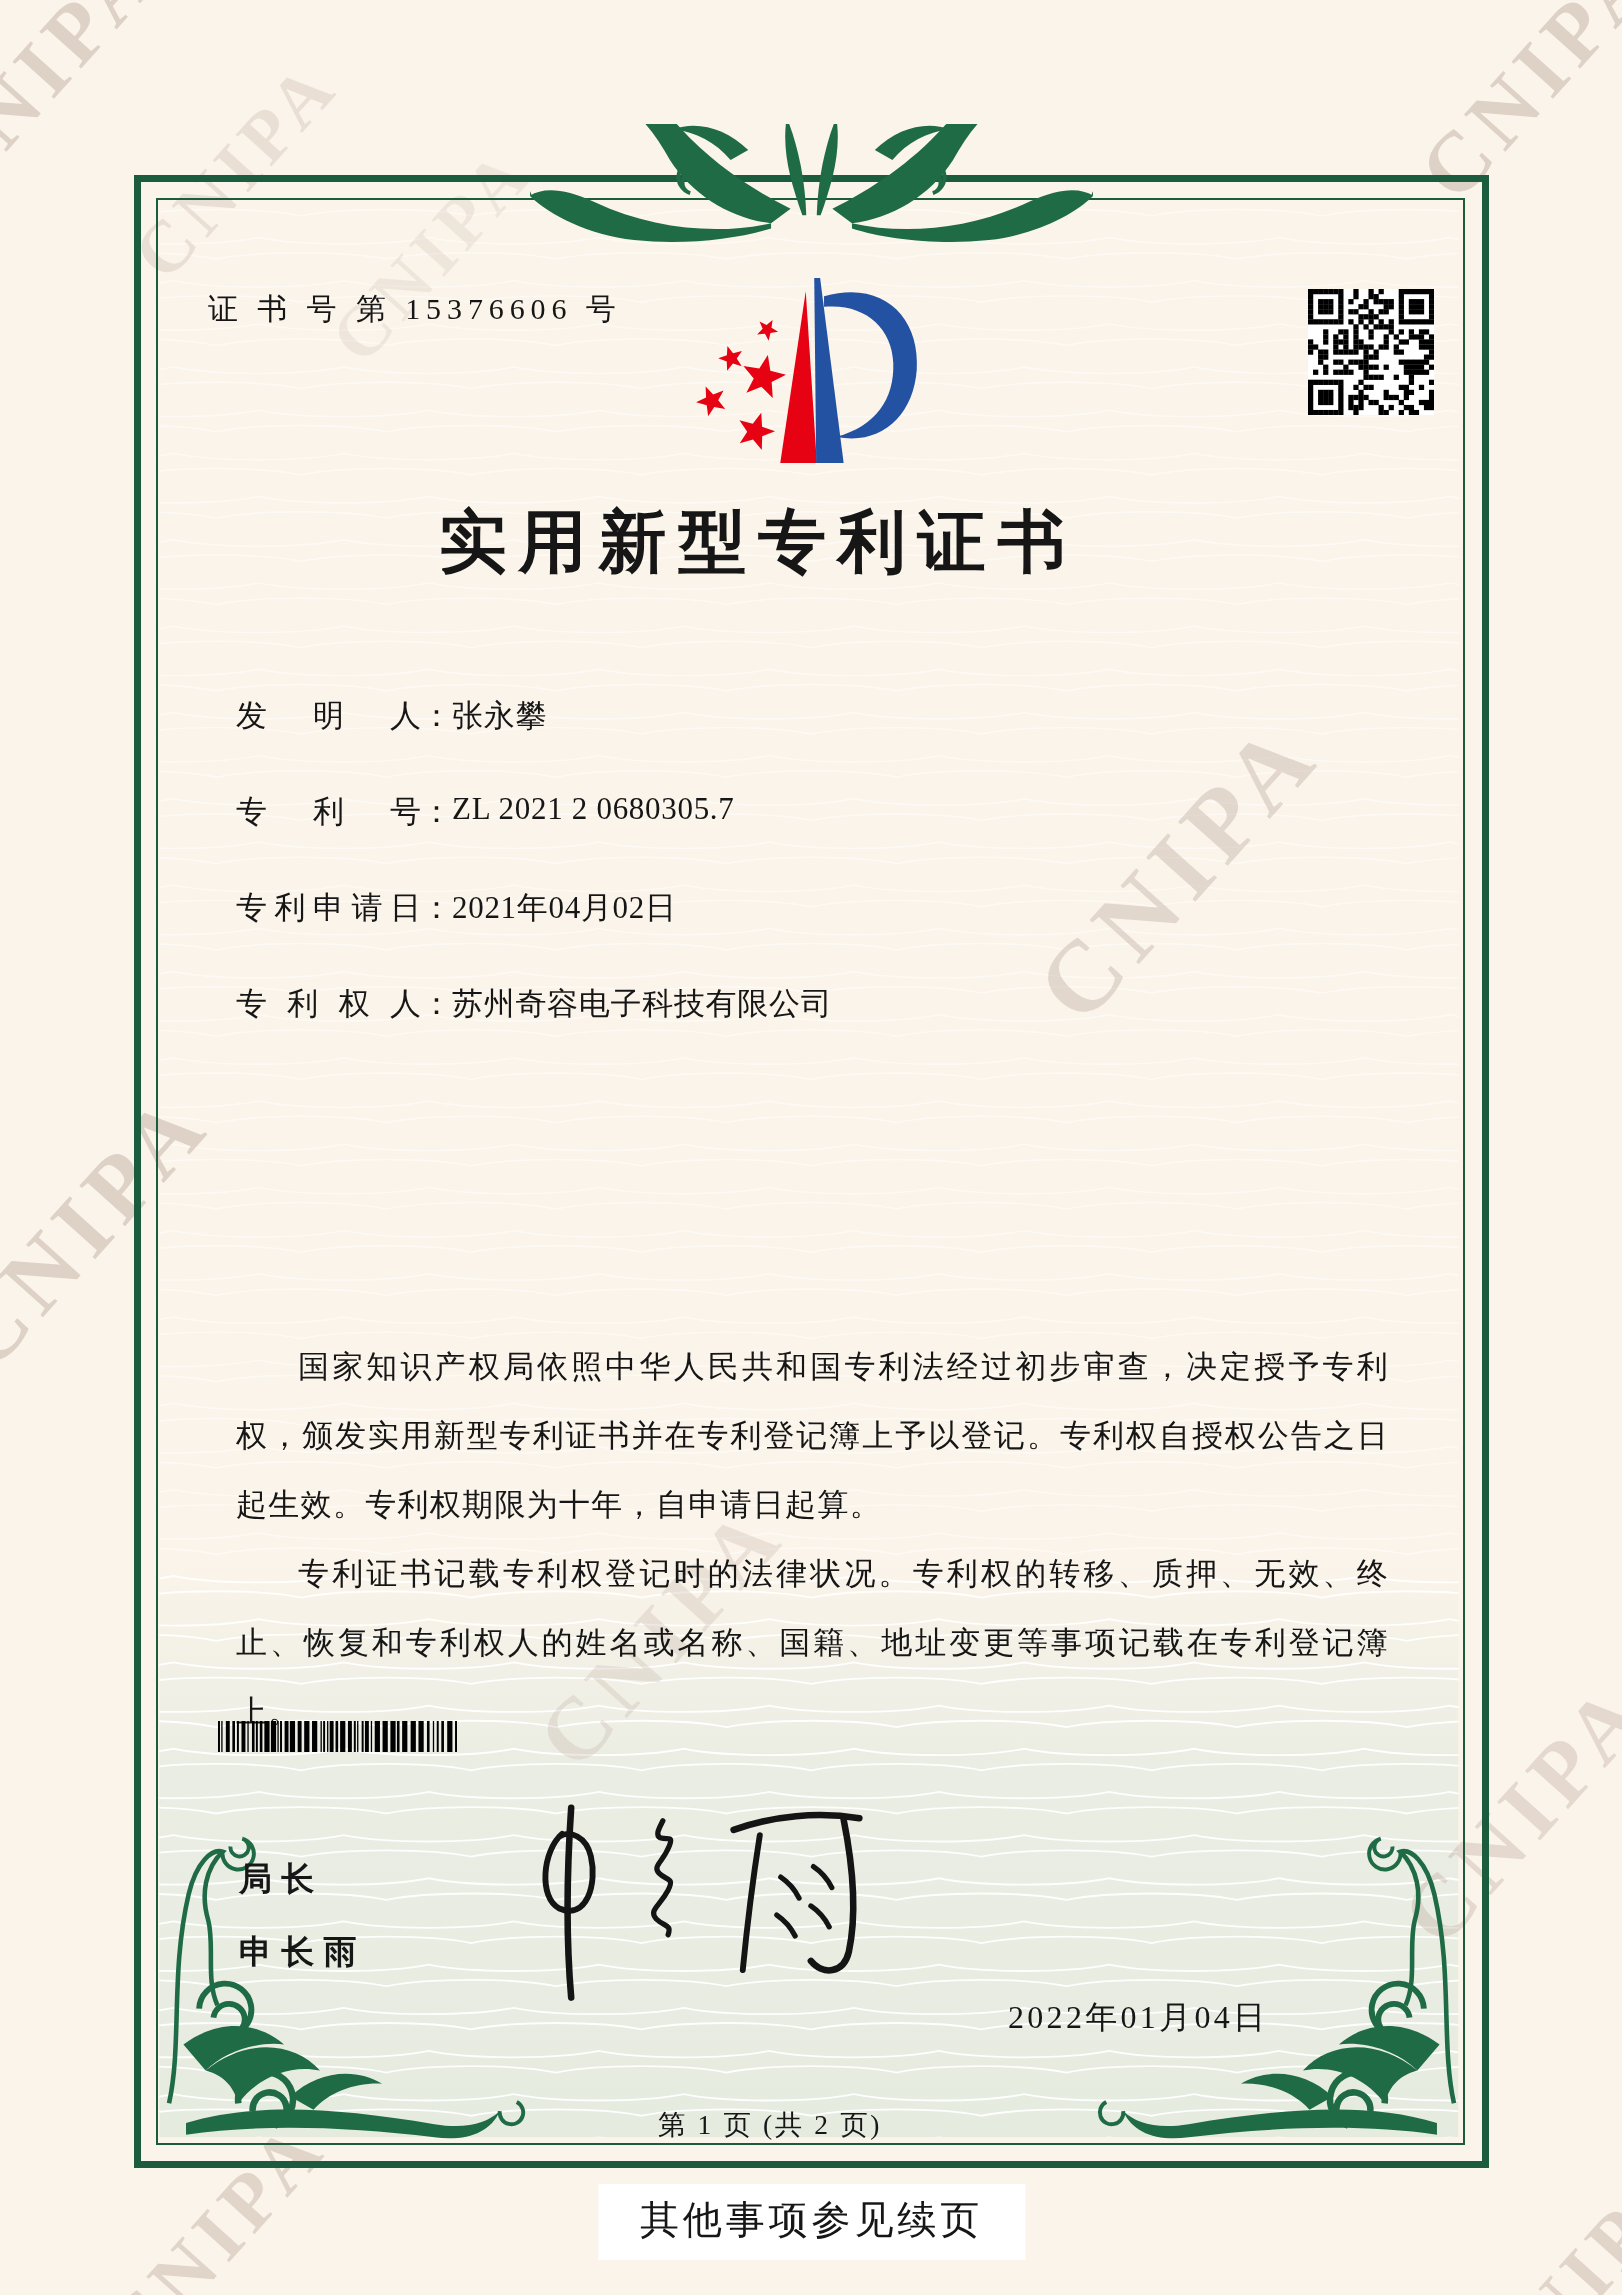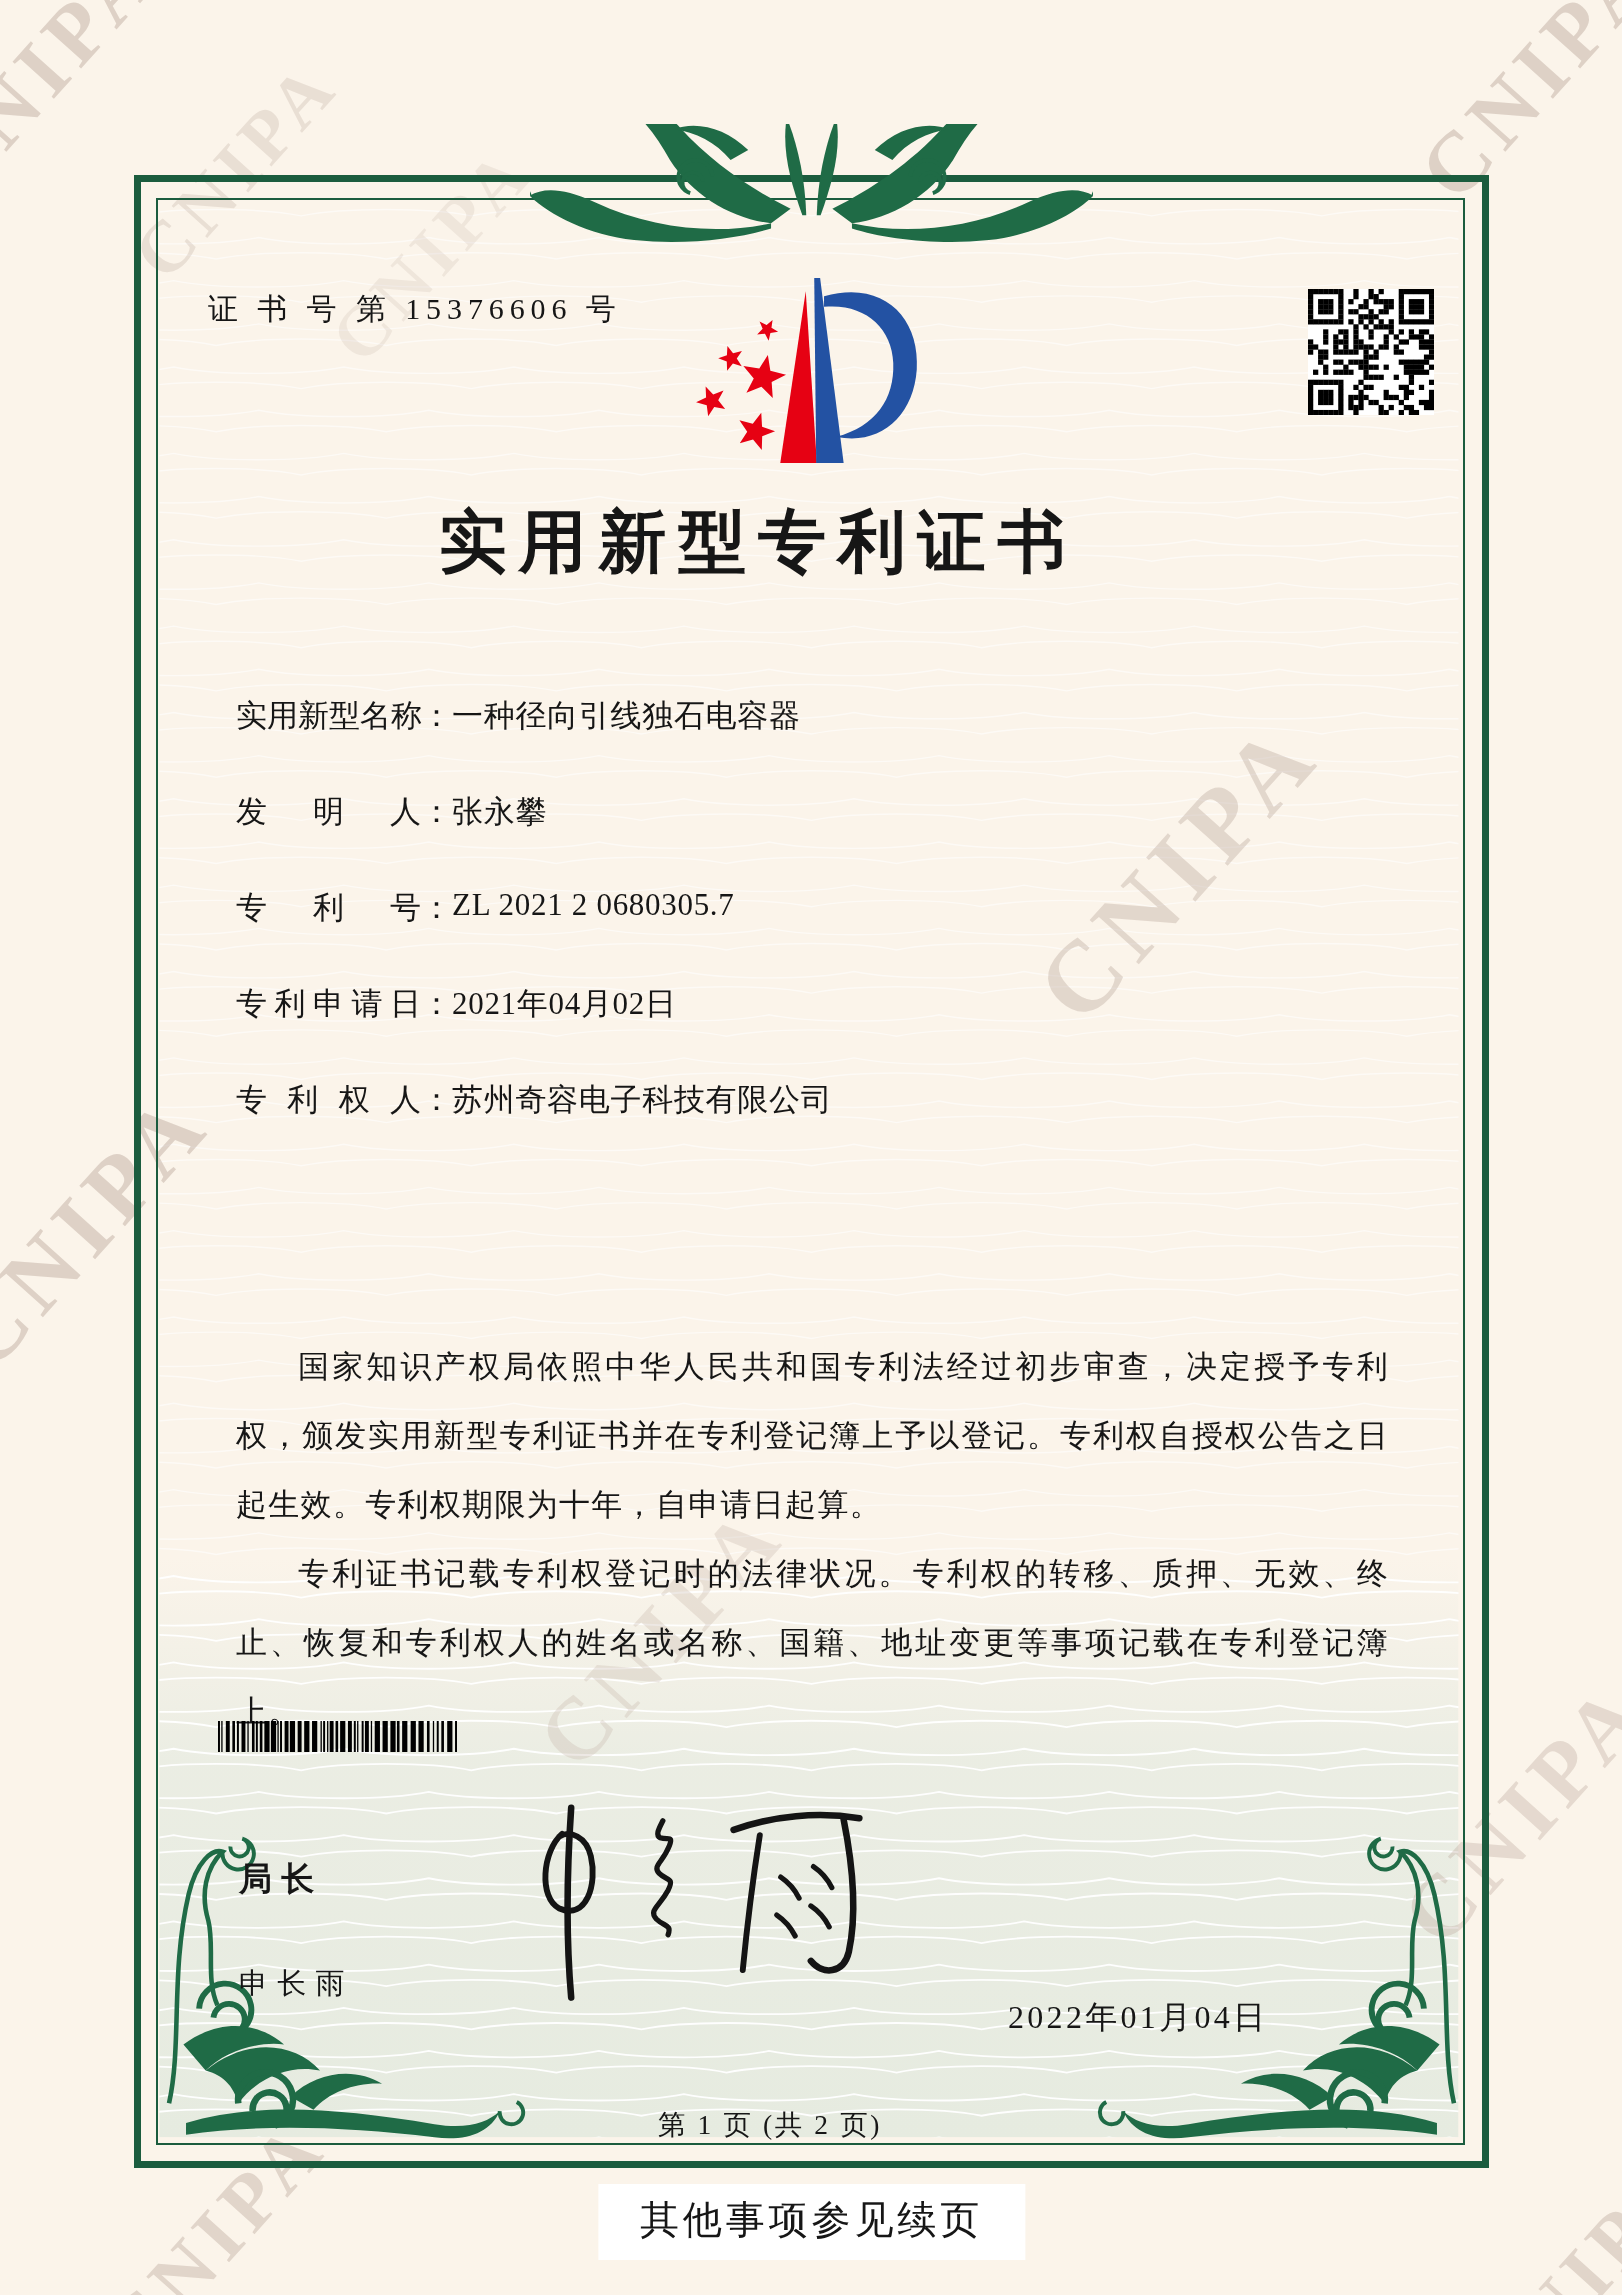--- a/index.html
+++ b/index.html
@@ -61,22 +61,22 @@
   .paras p{
     margin:0;font-size:31px;line-height:69px;
     text-align:justify;text-indent:2em;
     letter-spacing:1.3px;
   }
   
   .barcode{left:218px;top:1721px;width:239px;height:31px;}
   
   .signer-title{left:239px;top:1857px;font-size:33px;font-weight:700;
     font-family:"Liberation Sans","DejaVu Sans",sans-serif;letter-spacing:9.2px;}
-  .signer-name{left:239px;top:1930px;font-size:29px;font-weight:400;
-    font-family:"Liberation Sans","DejaVu Sans",sans-serif;letter-spacing:9.2px;margin-top:34px;}
+  .signer-name{left:239px;top:1930px;font-size:33px;font-weight:700;
+    font-family:"Liberation Sans","DejaVu Sans",sans-serif;letter-spacing:9.2px;}
   .sig-svg{left:452px;top:1767px;width:537px;height:249px;}
   .issue-date{left:1008px;top:1996px;font-size:32px;letter-spacing:3.3px;}
   .page-info{left:0;top:2107px;width:1540px;text-align:center;font-size:27.5px;letter-spacing:2.6px;}
   .footer-strip{
     left:50%;top:2184px;transform:translateX(-50%);
     background:#ffffff;
     padding:9.2px 42px 13px 42px;
   }
   .footer-note{font-size:39px;letter-spacing:3.9px;font-family:Liberation Mono, monospace;}
   svg{display:block;}
@@ -545,23 +545,20 @@
     <rect x="115.19999999999999" y="184.32" width="7.9799999999999995" height="7.9799999999999995" fill="#000"></rect>
     <rect x="138.24" y="184.32" width="7.9799999999999995" height="7.9799999999999995" fill="#000"></rect>
     <rect x="153.6" y="184.32" width="7.9799999999999995" height="7.9799999999999995" fill="#000"></rect>
     <rect x="161.28" y="184.32" width="7.9799999999999995" height="7.9799999999999995" fill="#000"></rect>
   </svg>
 
 <div class="abs title">实用新型专利证书</div>
 
 <div class="abs fields">
   <div class="frow">
-    <span class="f-label">实用新型名称</span><span class="f-colon">：</span><span class="f-value">一种径向引线独石电容器</span>
-  </div>
-  <div class="frow">
     <span class="f-label">发明人</span><span class="f-colon">：</span><span class="f-value">张永攀</span>
   </div>
   <div class="frow">
     <span class="f-label">专利号</span><span class="f-colon">：</span><span class="f-value">ZL 2021 2 0680305.7</span>
   </div>
   <div class="frow">
     <span class="f-label">专利申请日</span><span class="f-colon">：</span><span class="f-value">2021年04月02日</span>
   </div>
   <div class="frow">
     <span class="f-label">专利权人</span><span class="f-colon">：</span><span class="f-value">苏州奇容电子科技有限公司</span>

